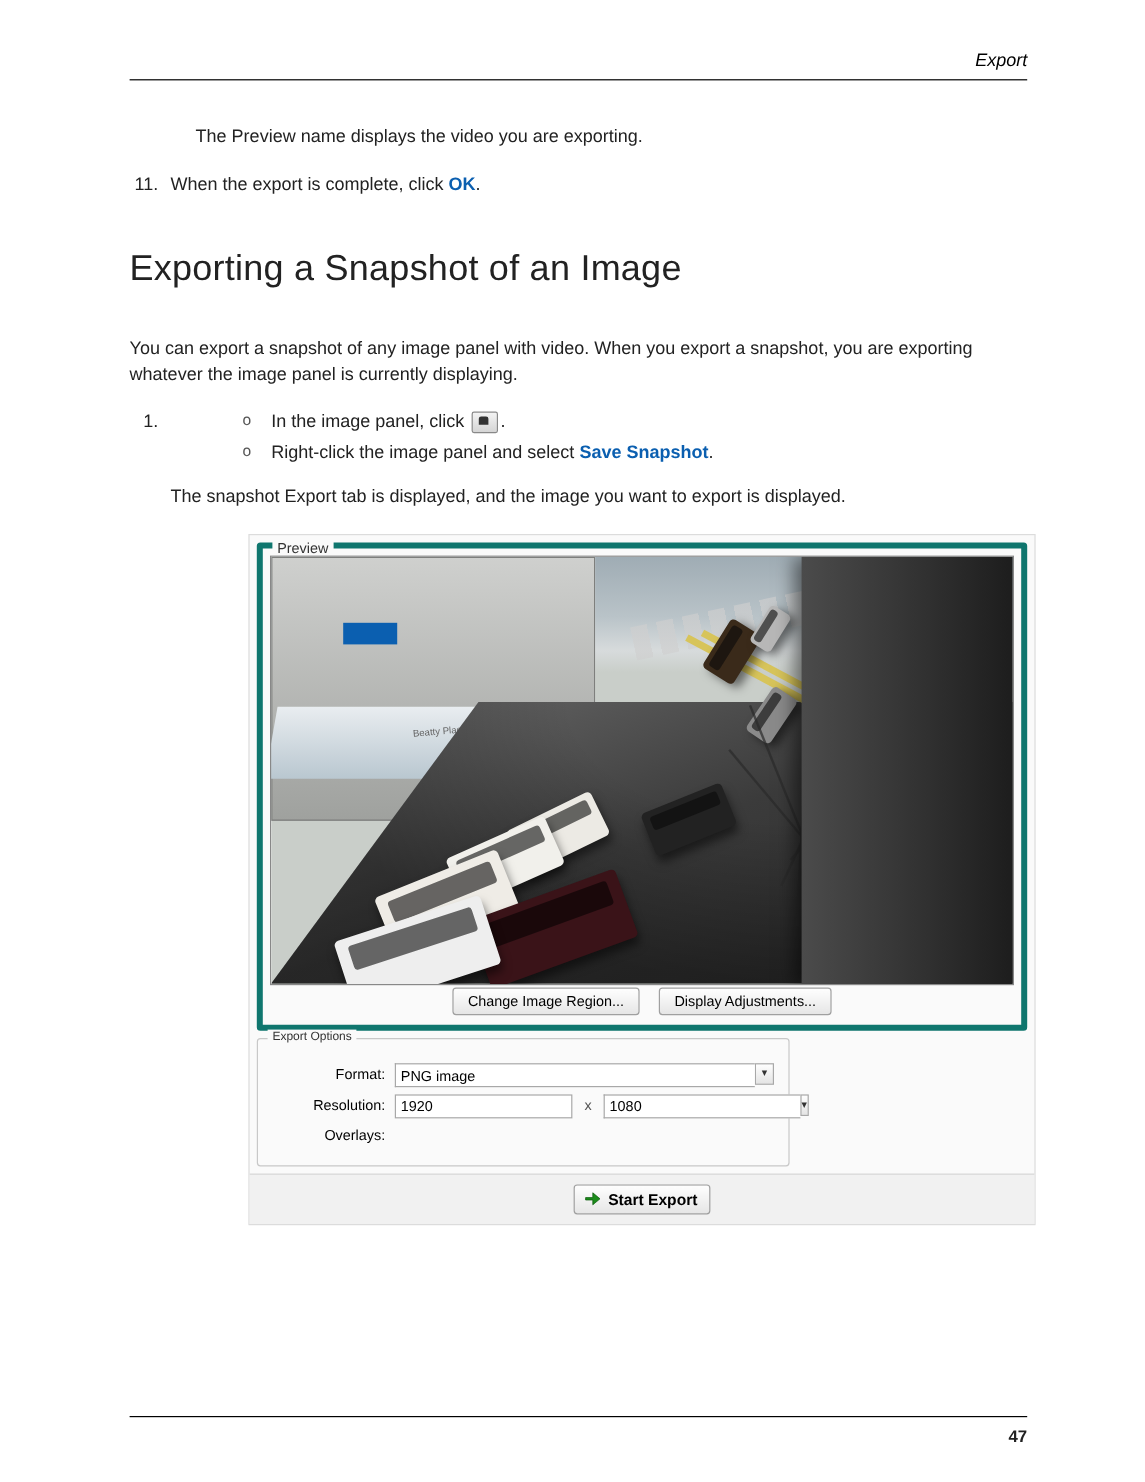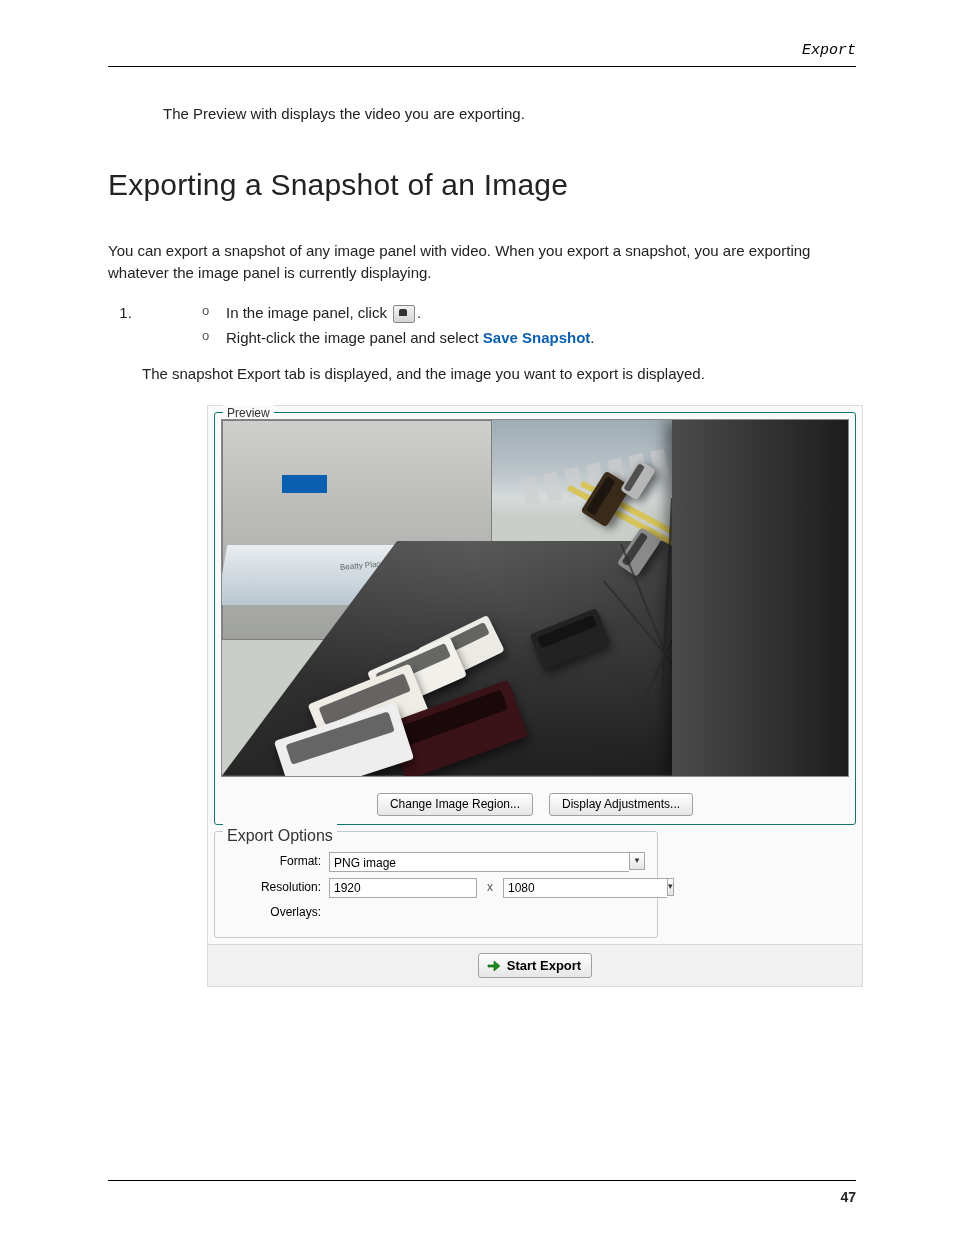--- a/index.html
+++ b/index.html
@@ -28,21 +28,20 @@
   .page{
     padding:40px 98px 40px 108px;
     box-sizing:border-box;
   }
   .running-head{
     text-align:right;
     font-style:italic;
     font-size:15px;
     color:#000;
     padding-bottom:4px;
-    font-family:Liberation Mono, monospace;
   }
   .head-rule{
     border:none;
     border-top:1px solid #000;
     margin:0 0 36px 0;
   }
   .body-indent{padding-left:55px;}
   .ol-dec{list-style:decimal;padding-left:28px;margin:18px 0 18px 0;}
   .ol-dec > li{padding-left:6px;margin-bottom:10px;}
   .link{color:var(--link);font-weight:bold;}
@@ -87,21 +86,21 @@
     margin-left:65px;
   }
   .shot-frame{
     border:1px solid #dcdcdc;
     background:#fafafa;
     font-family:"Segoe UI",Tahoma,Arial,sans-serif;
     font-size:12px;
     color:#000;
   }
   .preview-group{
-    border:1px solid #0f766e;
+    border:5px solid #0f766e;
     border-radius:3px;
     margin:6px;
     padding:6px 6px 8px 6px;
     position:relative;
     background:#fafafa;
   }
   .preview-legend{
     position:absolute;top:-8px;left:8px;
     background:#fafafa;padding:0 4px;
     font-size:12px;color:#333;
@@ -153,21 +152,21 @@
   .c-suv{left:92px;top:262px;width:110px;height:56px;background:#efece6;transform:rotate(-22deg);}
   .c-dark1{left:312px;top:200px;width:72px;height:38px;background:#222;transform:rotate(-22deg);}
   .c-darkred{left:170px;top:280px;width:130px;height:60px;background:#3a1318;transform:rotate(-20deg);}
   .c-darkred .win{background:rgba(0,0,0,.55);}
   .c-truck{left:58px;top:300px;width:128px;height:60px;background:#eee;transform:rotate(-18deg);}
   .c-ups{left:360px;top:64px;width:48px;height:30px;background:#3a2a1a;transform:rotate(-58deg);}
   .c-silver1{left:398px;top:50px;width:36px;height:20px;background:#b7b7b7;transform:rotate(-58deg);}
   .c-silver2{left:395px;top:120px;width:44px;height:24px;background:#8a8a8a;transform:rotate(-56deg);}
 
   .preview-btnrow{
-    display:flex;justify-content:center;gap:16px;margin-top:16px;
+    display:flex;justify-content:center;gap:16px;margin-top:2px;
   }
   .winbtn{
     background:linear-gradient(var(--btn-bg1),var(--btn-bg2));
     border:1px solid var(--btn-border);
     border-radius:3px;
     padding:3px 12px 4px;
     font-size:12px;
     color:#000;
     cursor:pointer;
     font-family:inherit;
@@ -176,21 +175,21 @@
     border:1px solid #c8c8c8;
     border-radius:3px;
     margin:4px 6px 6px 6px;
     padding:14px 10px 10px 10px;
     position:relative;
     background:#fafafa;
   }
   .options-legend{
     position:absolute;top:-8px;left:8px;
     background:#fafafa;padding:0 4px;
-    font-size:16px;color:#333;
+    font-size:10px;color:#333;
   }
   .formrow{display:flex;align-items:center;margin:6px 0;}
   .formrow .lbl{width:96px;text-align:right;padding-right:8px;font-size:12px;}
   .dropdown,.txtfield{
     border:1px solid var(--field-border);
     background:#fff;
     font-size:12px;
     height:20px;
     box-sizing:border-box;
     padding:2px 4px;
@@ -247,22 +246,27 @@
   }
 </style>
 </head>
 <body>
 
 <div class="page">
 
   <div class="running-head">Export</div>
   <hr class="head-rule">
 
-  <div class="body-indent">The Preview with displays the video you are exporting.</div>
-
+  <div class="body-indent">The Preview name displays the video you are exporting.</div>
+
+  <ol class="ol-dec" start="11">
+    <li>
+      <span>When the export is complete, click </span><span class="link">OK</span><span>.</span>
+    </li>
+  </ol>
 
   <h1 class="section">Exporting a Snapshot of an Image</h1>
 
   <div class="para">You can export a snapshot of any image panel with video. When you export a snapshot, you are exporting whatever the image panel is currently displaying.</div>
 
   <ol class="ol-dec">
     <li>
 
       <ul class="circle-list">
         <li>

